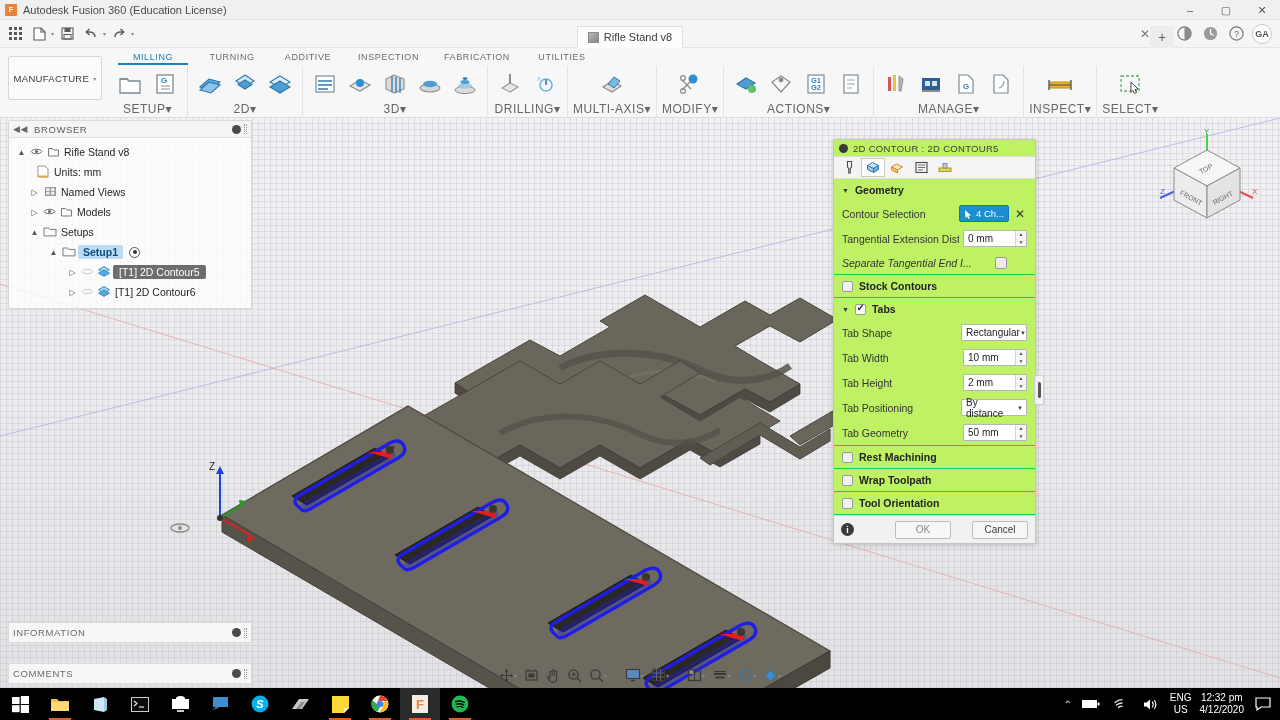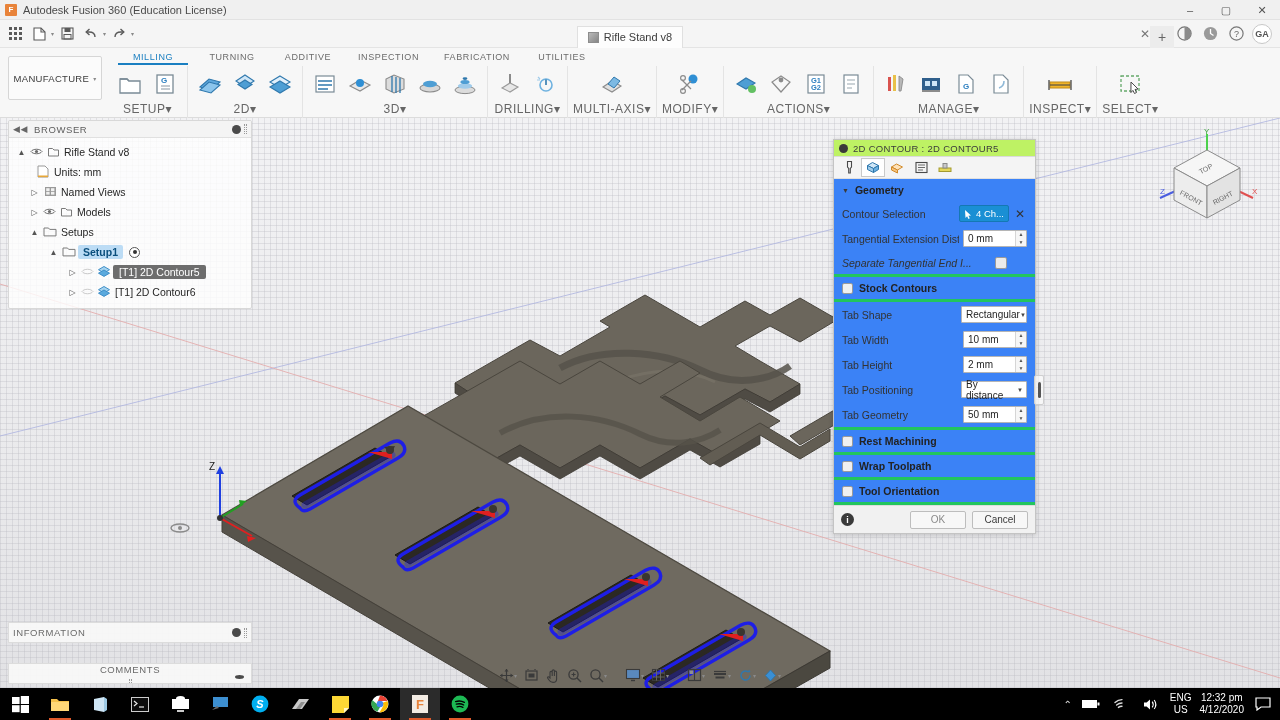--- a/index.html
+++ b/index.html
@@ -154,21 +154,21 @@
   }
 
   
   .infopanel {
     position: absolute; left: 8px; width: 244px; height: 21px;
     background: rgba(248,248,248,0.92); border: 1px solid #dcdcdc;
     display: flex; align-items: center; padding: 0 4px;
     font-size: 9.5px; letter-spacing: .6px; color: #6a6a6a;
   }
   #info-panel { top: 622px; }
-  #comments-panel { top: 663px; flex-direction: column; }
+  #comments-panel { top: 663px; }
 
   
   .viewport {
     position: absolute; left: 0; top: 118px; width: 1280px; height: 570px;
     background:
       repeating-linear-gradient(0deg, rgba(180,180,188,0.30) 0px, rgba(180,180,188,0.30) 1px, transparent 1px, transparent 6px),
       repeating-linear-gradient(90deg, rgba(180,180,188,0.30) 0px, rgba(180,180,188,0.30) 1px, transparent 1px, transparent 6px),
       linear-gradient(180deg,#f2f2f4 0%,#eaeaec 60%,#e2e2e5 100%);
     overflow: hidden;
   }
@@ -201,21 +201,21 @@
   .dlg-tabs {
     height: 22px; display: flex; align-items: center; gap: 0;
     background: #f4f4f4; border-bottom: 1px solid #e0e0e0; padding-left: 3px;
   }
   .dtab {
     width: 24px; height: 19px; display: flex; align-items: center; justify-content: center;
     border: 1px solid transparent;
   }
   .dtab.active { background: #ffffff; border: 1px solid #c9c9c9; }
   .section {
-    border-bottom: 3px solid #22c55e; background: #3b82f6;
+    border-bottom: 1px solid #22c55e; background: #bef264;
   }
   .sec-head {
     height: 22px; display: flex; align-items: center; gap: 6px; padding: 0 8px;
     font-weight: bold; font-size: 10.5px; color: #222;
   }
   .tri-down { font-size: 7px; color: #3b3b3b; }
   .cbox {
     width: 11px; height: 11px; border: 1px solid #9a9a9a; background: #f0f0f0;
     border-radius: 2px; flex: none; display: inline-block;
   }
@@ -1027,20 +1027,25 @@
     </div>
 
     <div class="section">
       <div class="sec-head">
         <span class="cbox"></span>
         <span>Stock Contours</span>
       </div>
     </div>
 
     <div class="section">
+      <div class="sec-head">
+        <span class="tri-down">▼</span>
+        <span class="cbox checked"></span>
+        <span>Tabs</span>
+      </div>
 
       <div class="row">
         <span class="row-label">Tab Shape</span>
         <div class="ddl" style="width:66px;">
           <span>Rectangular</span>
           <span class="arr">▼</span>
         </div>
       </div>
 
       <div class="row">
@@ -1101,21 +1106,21 @@
 
     <div class="section">
       <div class="sec-head">
         <span class="cbox"></span>
         <span>Tool Orientation</span>
       </div>
     </div>
 
     <div class="dlg-foot">
       <span class="info-i">i</span>
-      <div style="margin-left:auto;display:flex;gap:6px;">
+      <div style="margin-left:auto;display:flex;gap:21px;">
         <div class="btn primary">OK</div>
         <div class="btn">Cancel</div>
       </div>
     </div>
   </div>
 
   <div class="drag-grip"></div>
 
   <div class="taskbar">
     <div class="tb-item">

